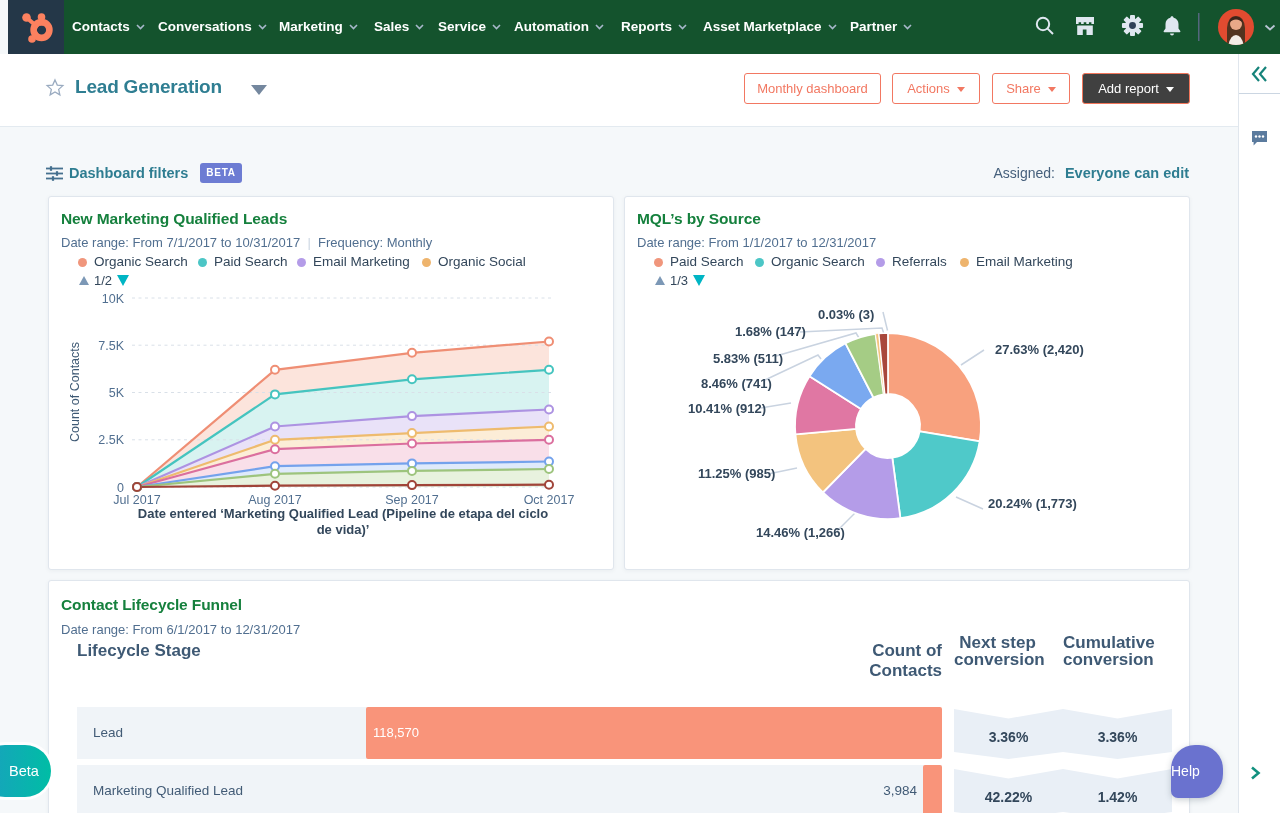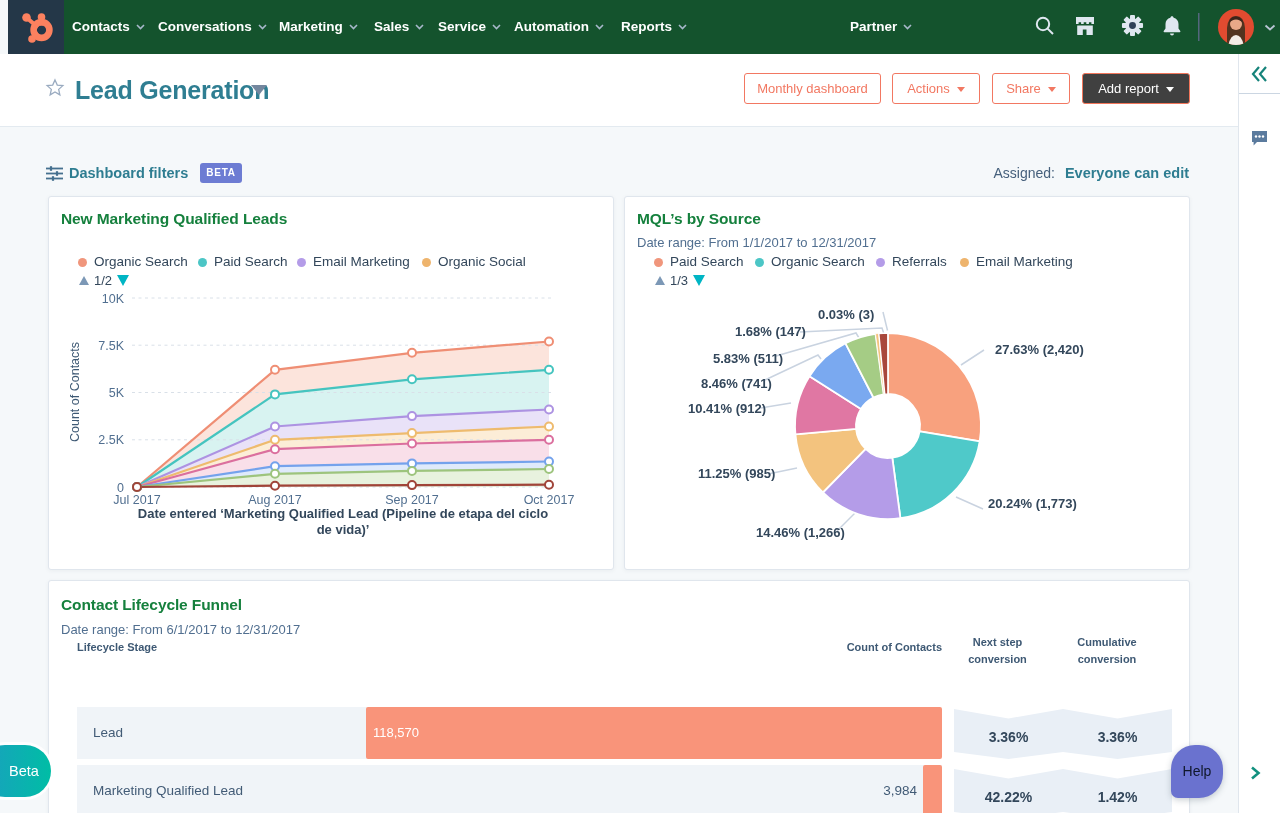--- a/index.html
+++ b/index.html
@@ -8,21 +8,21 @@
 .abs { position:absolute; }
 
 
 #nav { position:absolute; left:0; top:0; width:1280px; height:54px; background:#14532d;margin-left:8px; }
 #logo { position:absolute; left:0; top:0; width:56px; height:54px; background:#243748; }
 .navitem { position:absolute; top:0; height:54px; line-height:54px; color:#ffffff; font-size:13.5px; font-weight:bold; white-space:nowrap; }
 .navitem svg { margin-left:6px; vertical-align:1px; }
 
 
 #pagehead { position:absolute; left:0; top:54px; width:1238px; height:73px; background:#ffffff; border-bottom:1px solid #e3eaf0; }
-#title { position:absolute; left:75px; top:76px; font-size:25px; font-weight:bold; color:#2f7e92; letter-spacing:-0.2px; }
+#title { position:absolute; left:75px; top:76px; font-size:19px; font-weight:bold; color:#2f7e92; letter-spacing:-0.2px; }
 .btn { position:absolute; top:73px; height:31px; border:1px solid #f27862; border-radius:3px; background:#fff; color:#f27862; font-size:13px; text-align:center; font-weight:normal; }
 .btn span { display:inline-block; line-height:29px; }
 .caret { display:inline-block; width:0; height:0; border-left:4.5px solid transparent; border-right:4.5px solid transparent; border-top:5.5px solid currentColor; vertical-align:1px; margin-left:7px; }
 
 
 #filters-label { position:absolute; left:69px; top:165px; font-size:14.5px; font-weight:bold; color:#2e7d91; }
 #beta-badge { position:absolute; left:200px; top:163px; width:42px; height:20px; background:#6d7cd3; border-radius:3px; color:#fff; font-size:10px; font-weight:bold; text-align:center; line-height:20px; letter-spacing:0.8px; }
 #assigned { position:absolute; right:91px; top:165px; font-size:14px; color:#46607c; }
 #assigned b { color:#2e7d91; font-weight:bold; margin-left:6px; font-size:14.5px; }
 
@@ -37,29 +37,29 @@
 .ldot { display:inline-block; width:9px; height:9px; border-radius:50%; margin-right:7px; vertical-align:-0.5px; }
 .pager { position:absolute; font-size:13px; color:#33475b; }
 .tri-up { display:inline-block; width:0; height:0; border-left:5.5px solid transparent; border-right:5.5px solid transparent; border-bottom:9px solid #7c98b6; margin-right:5px; }
 .tri-dn { display:inline-block; width:0; height:0; border-left:6.5px solid transparent; border-right:6.5px solid transparent; border-top:11px solid #00b5c4; margin-left:5px; vertical-align:-1px; }
 
 
 .frow { position:absolute; left:28px; height:52px; background:#f0f4f8; }
 .flabel { position:absolute; left:16px; top:0; height:52px; line-height:52px; font-size:13.5px; color:#425b76; }
 .fbar { position:absolute; top:0; height:52px; background:#f9947a; border-radius:2px; }
 .chev { position:absolute; width:109px; height:50px; background:#e9eff6; clip-path:polygon(0 0, 50% 19%, 100% 0, 100% 86%, 50% 100%, 0 86%); text-align:center; font-size:14px; font-weight:bold; color:#33475b; line-height:56px; }
-.fhead { position:absolute; font-size:11px; font-weight:bold; color:#3e5974; }
+.fhead { position:absolute; font-size:17px; font-weight:bold; color:#3e5974; }
 
 
 #sidebar { position:absolute; left:1238px; top:54px; width:42px; height:759px; background:#fff; border-left:1px solid #e0e6ed; }
 #sidebar-top { position:absolute; left:0; top:0; width:41px; height:40px; border-bottom:1px solid #cbd6e2; }
 
 
 #beta-pill { position:absolute; left:-21px; top:745px; width:72px; height:52px; border-radius:26px; background:linear-gradient(90deg,#1b9fc0,#00bda5); color:#fff; font-size:14.5px; text-align:center; line-height:52px; padding-left:18px; box-shadow:0 0 0 3px rgba(255,255,255,0.85); }
-#help-btn { position:absolute; left:1171px; top:745px; width:52px; height:53px; background:#6a72cf; border-radius:24px 24px 24px 7px; color:#0f172a; font-size:14px; text-align:center; line-height:53px; box-shadow:0 2px 6px rgba(45,62,80,0.25); }
+#help-btn { position:absolute; left:1171px; top:745px; width:52px; height:53px; background:#6a72cf; border-radius:24px 24px 24px 7px; color:#ffffff; font-size:14px; line-height:53px; box-shadow:0 2px 6px rgba(45,62,80,0.25); }
 </style>
 </head>
 <body>
 
 <div id="nav">
   <div id="logo">
     <svg width="56" height="54" viewBox="0 0 56 54">
       <g stroke="#fc815f" fill="#fc815f">
         <line x1="19" y1="18" x2="33" y2="30" stroke-width="4.2"></line>
         <line x1="33.5" y1="17.5" x2="33.5" y2="30" stroke-width="4.2"></line>
@@ -87,20 +87,23 @@
       </svg></span>
   <span class="navitem" style="left:430px">Service<svg width="9" height="6" viewBox="0 0 9 6">
         <path d="M1 1l3.5 3.5L8 1" stroke="#a7b8ca" stroke-width="1.6" fill="none"></path>
       </svg></span>
   <span class="navitem" style="left:506px">Automation<svg width="9" height="6" viewBox="0 0 9 6">
         <path d="M1 1l3.5 3.5L8 1" stroke="#a7b8ca" stroke-width="1.6" fill="none"></path>
       </svg></span>
   <span class="navitem" style="left:613px">Reports<svg width="9" height="6" viewBox="0 0 9 6">
         <path d="M1 1l3.5 3.5L8 1" stroke="#a7b8ca" stroke-width="1.6" fill="none"></path>
       </svg></span>
+  <span class="navitem" style="left:695px">Asset Marketplace<svg width="9" height="6" viewBox="0 0 9 6">
+        <path d="M1 1l3.5 3.5L8 1" stroke="#a7b8ca" stroke-width="1.6" fill="none"></path>
+      </svg></span>
   <span class="navitem" style="left:842px">Partner<svg width="9" height="6" viewBox="0 0 9 6">
         <path d="M1 1l3.5 3.5L8 1" stroke="#a7b8ca" stroke-width="1.6" fill="none"></path>
       </svg></span>
 
   <svg class="abs" style="left:1026px;top:15px" width="22" height="22" viewBox="0 0 22 22">
       <circle cx="9" cy="9" r="6.2" fill="none" stroke="#dfe7f0" stroke-width="2"></circle>
       <line x1="13.6" y1="13.6" x2="19" y2="19" stroke="#dfe7f0" stroke-width="2"></line>
     </svg>
   <svg class="abs" style="left:1066px;top:15px" width="22" height="22" viewBox="0 0 22 22" fill="#dfe7f0">
       <path d="M2 2h18v7h-2.6V7.2h-2.5V9h-2.6V7.2h-2.6V9H7.1V7.2H4.6V9H2z"></path>
@@ -167,20 +170,21 @@
   <line x1="5" y1="0.2" x2="5" y2="4.8" stroke-width="2.2"></line>
     <line x1="11" y1="5.2" x2="11" y2="9.8" stroke-width="2.2"></line>
     <line x1="7" y1="10.2" x2="7" y2="14.8" stroke-width="2.2"></line>
 </svg>
 <div id="filters-label">Dashboard filters</div>
 <div id="beta-badge">BETA</div>
 <div id="assigned">Assigned: <b>Everyone can edit</b></div>
 
 <div id="card1" class="card">
   <div class="ctitle">New Marketing Qualified Leads</div>
+  <div class="cdate">Date range: From 7/1/2017 to 10/31/2017 <span style="color:#cbd6e2">&nbsp;|&nbsp;</span> Frequency: Monthly</div>
   <span class="legend" style="left:29px"><i class="ldot" style="background:#f0967c"></i>Organic Search</span>
   <span class="legend" style="left:149px"><i class="ldot" style="background:#4cc6c6"></i>Paid Search</span>
   <span class="legend" style="left:248px"><i class="ldot" style="background:#b49ce8"></i>Email Marketing</span>
   <span class="legend" style="left:373px"><i class="ldot" style="background:#eeb46d"></i>Organic Social</span>
   <div class="pager" style="left:30px;top:76px"><i class="tri-up"></i>1/2<i class="tri-dn"></i></div>
   <svg id="linechart" class="abs" style="left:0;top:0" width="566" height="374" viewBox="0 0 566 374">
   <path d="M88,290 L88,290.0 L226,172.8 L363,155.8 L500,144.5 L500,290 Z" fill="#fce4dc"></path>
   <path d="M88,290 L88,290.0 L226,197.4 L363,182.3 L500,172.8 L500,290 Z" fill="#d8f3f1"></path>
   <path d="M88,290 L88,290.0 L226,229.5 L363,219.1 L500,212.5 L500,290 Z" fill="#e9e2f8"></path>
   <path d="M88,290 L88,290.0 L226,242.8 L363,236.1 L500,229.5 L500,290 Z" fill="#fcedd7"></path>

